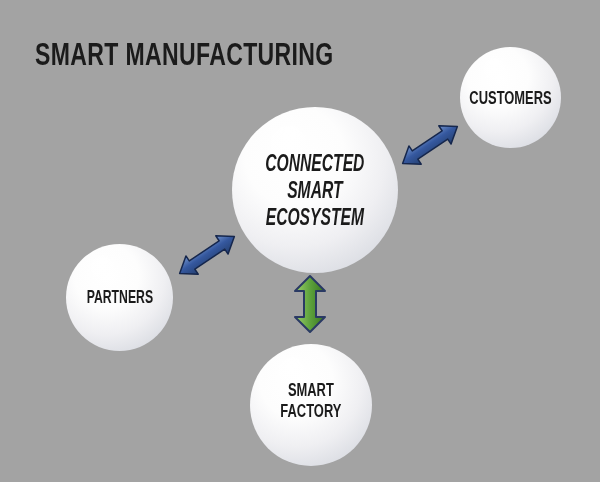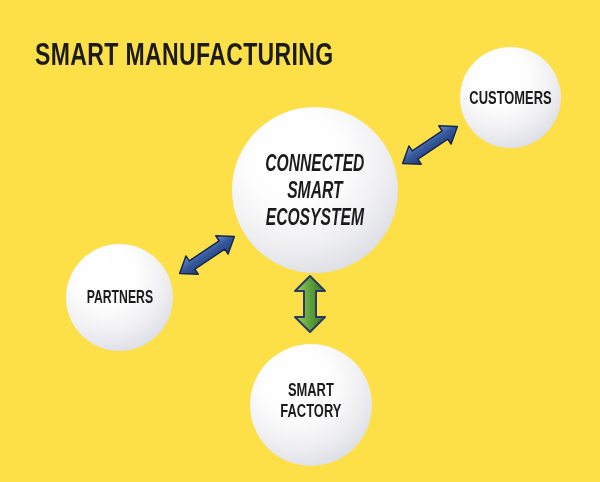--- a/index.html
+++ b/index.html
@@ -1,19 +1,19 @@
 <!DOCTYPE html>
 <html><head>
 <meta charset="utf-8">
 <style>
   html,body{margin:0;padding:0;background:#ffffff;}
   .stage{
     position:relative;
     width:600px;height:482px;
-    background:#fde047;
+    background:#a3a3a3;
     overflow:hidden;
     font-family:"Liberation Sans", sans-serif;
   }
   .title{
     position:absolute;
     left:35px;top:36px;
     font-size:32px;
     font-weight:700;
     color:#1b1b1b;
     letter-spacing:0.5px;

